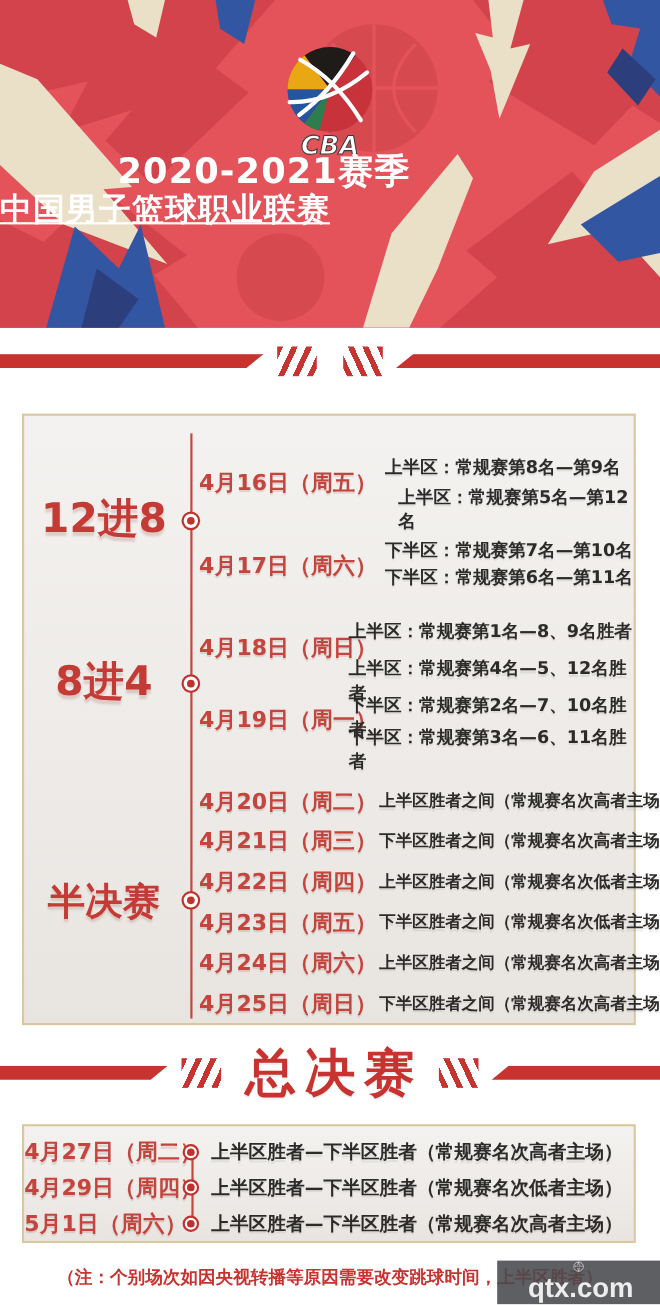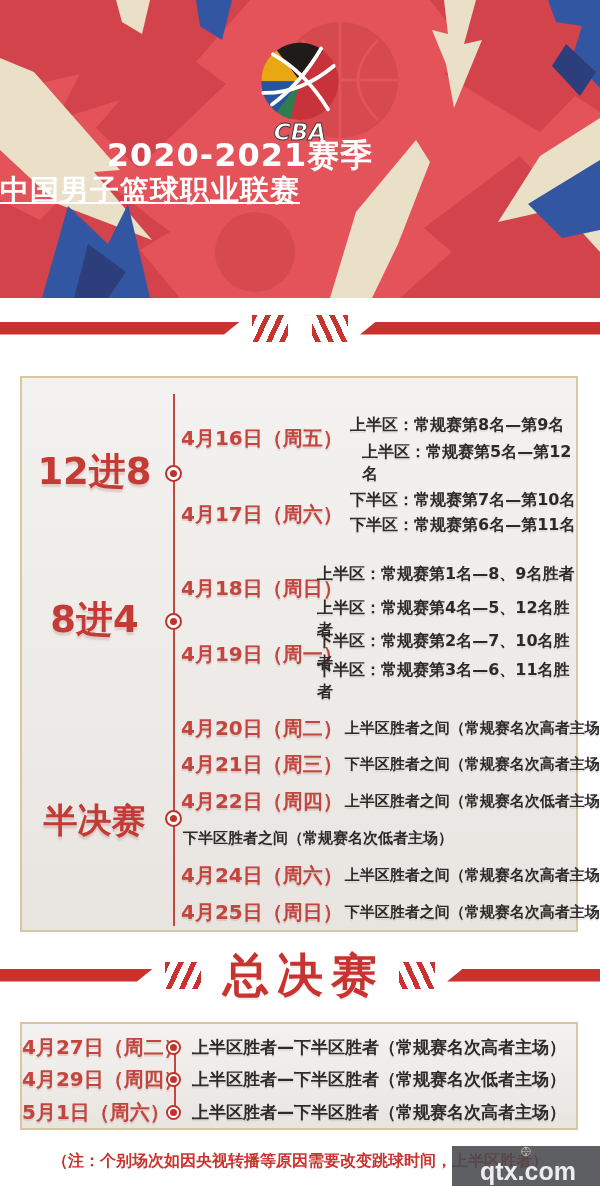--- a/index.html
+++ b/index.html
@@ -156,20 +156,21 @@
     </div>
     <div class="semi-row" style="top:373px;">
       <span class="sdate">4月21日（周三）</span>
       <span class="sdesc">下半区胜者之间（常规赛名次高者主场）</span>
     </div>
     <div class="semi-row" style="top:410px;">
       <span class="sdate">4月22日（周四）</span>
       <span class="sdesc">上半区胜者之间（常规赛名次低者主场）</span>
     </div>
     <div class="semi-row" style="top:447px;">
+      <span class="sdate">4月23日（周五）</span>
       <span class="sdesc">下半区胜者之间（常规赛名次低者主场）</span>
     </div>
     <div class="semi-row" style="top:484px;">
       <span class="sdate">4月24日（周六）</span>
       <span class="sdesc">上半区胜者之间（常规赛名次高者主场）</span>
     </div>
     <div class="semi-row" style="top:521px;">
       <span class="sdate">4月25日（周日）</span>
       <span class="sdesc">下半区胜者之间（常规赛名次高者主场）</span>
     </div>

